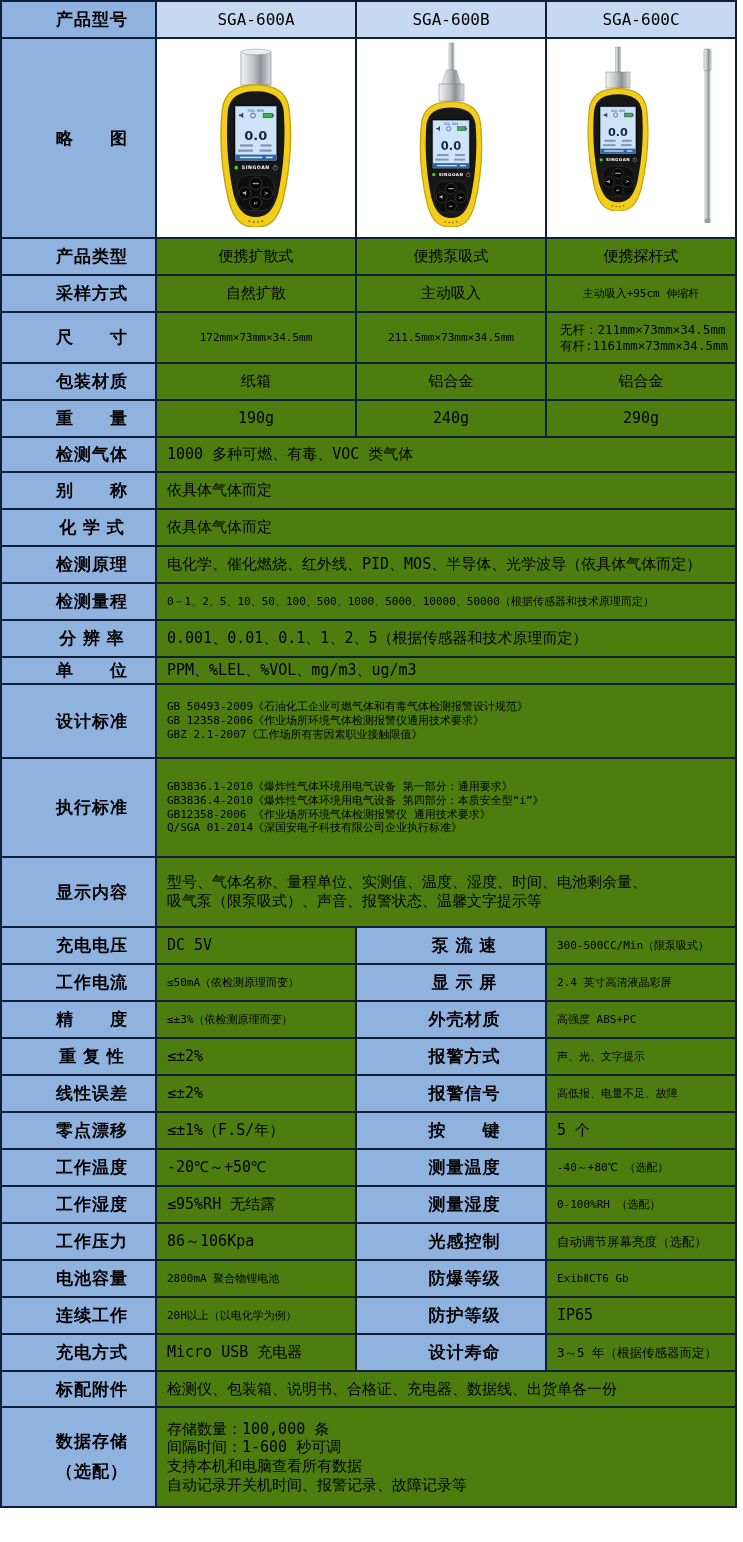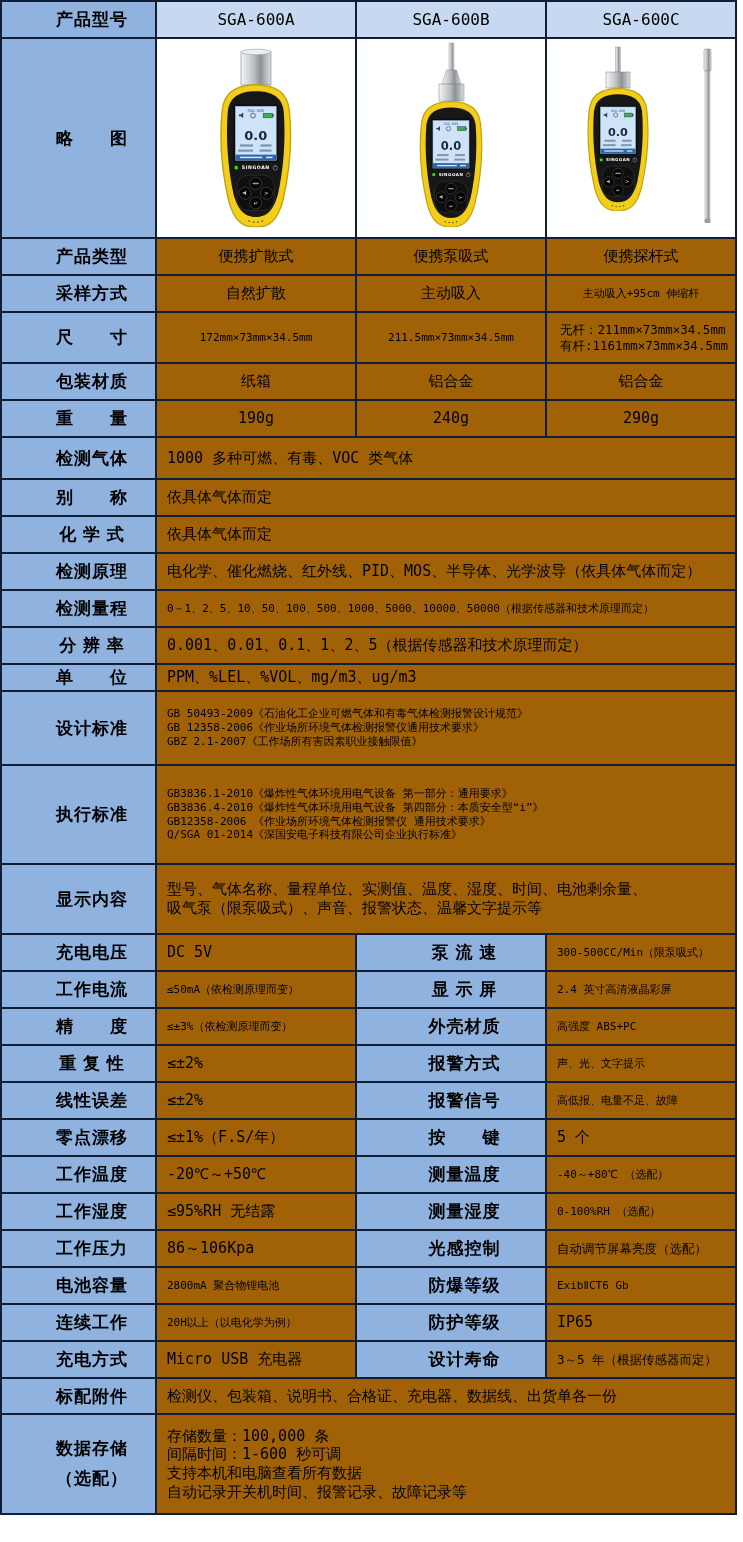--- a/index.html
+++ b/index.html
@@ -6,21 +6,21 @@
   body{width:743px;font-family:"Liberation Sans","DejaVu Sans",sans-serif;color:#000;}
   table.spec{border-collapse:collapse;table-layout:fixed;width:735px;margin:0;}
   td{border:2px solid #101e38;vertical-align:middle;box-sizing:border-box;overflow:hidden;}
   
   td.lab{background:#8FB2DE;text-align:center;font-weight:bold;font-size:17px;letter-spacing:1px;padding-left:28px;}
   
   td.mcell{background:#C6D9F0;text-align:center;font-family:"DejaVu Sans Mono","Liberation Mono",monospace;font-size:16px;}
   
   td.imgcell{background:#ffffff;text-align:center;vertical-align:middle;padding:2px 0;}
   
-  td.val{background:#a16207;font-family:"DejaVu Sans Mono","Liberation Mono",monospace;font-size:15px;line-height:1.25;}
+  td.val{background:#4d7c0f;font-family:"DejaVu Sans Mono","Liberation Mono",monospace;font-size:15px;line-height:1.25;}
   td.pv{text-align:center;}
   td.lv{text-align:left;padding:2px 6px 2px 10px;}
   td.sm{font-size:11px;}
   td.xs{font-size:12.5px;}
   .ml{white-space:pre-line;line-height:25px;}
   .ml2{white-space:pre-line;line-height:24px;}
   svg text{font-family:"DejaVu Sans","Liberation Sans",sans-serif;}
   svg .mono{font-family:"DejaVu Sans Mono","Liberation Mono",monospace;}
 </style>
 </head>
@@ -173,21 +173,21 @@
     <td class="val pv">铝合金</td>
   </tr>
 
   <tr style="height:37px">
     <td class="lab">重　　量</td>
     <td class="val pv">190g</td>
     <td class="val pv">240g</td>
     <td class="val pv">290g</td>
   </tr>
 
-  <tr style="height:42px">
+  <tr style="height:35px">
     <td class="lab">检测气体</td>
     <td class="val lv" colspan="3">1000 多种可燃、有毒、VOC 类气体</td>
   </tr>
   <tr style="height:37px">
     <td class="lab">别　　称</td>
     <td class="val lv" colspan="3">依具体气体而定</td>
   </tr>
   <tr style="height:37px">
     <td class="lab">化 学 式</td>
     <td class="val lv" colspan="3">依具体气体而定</td>

